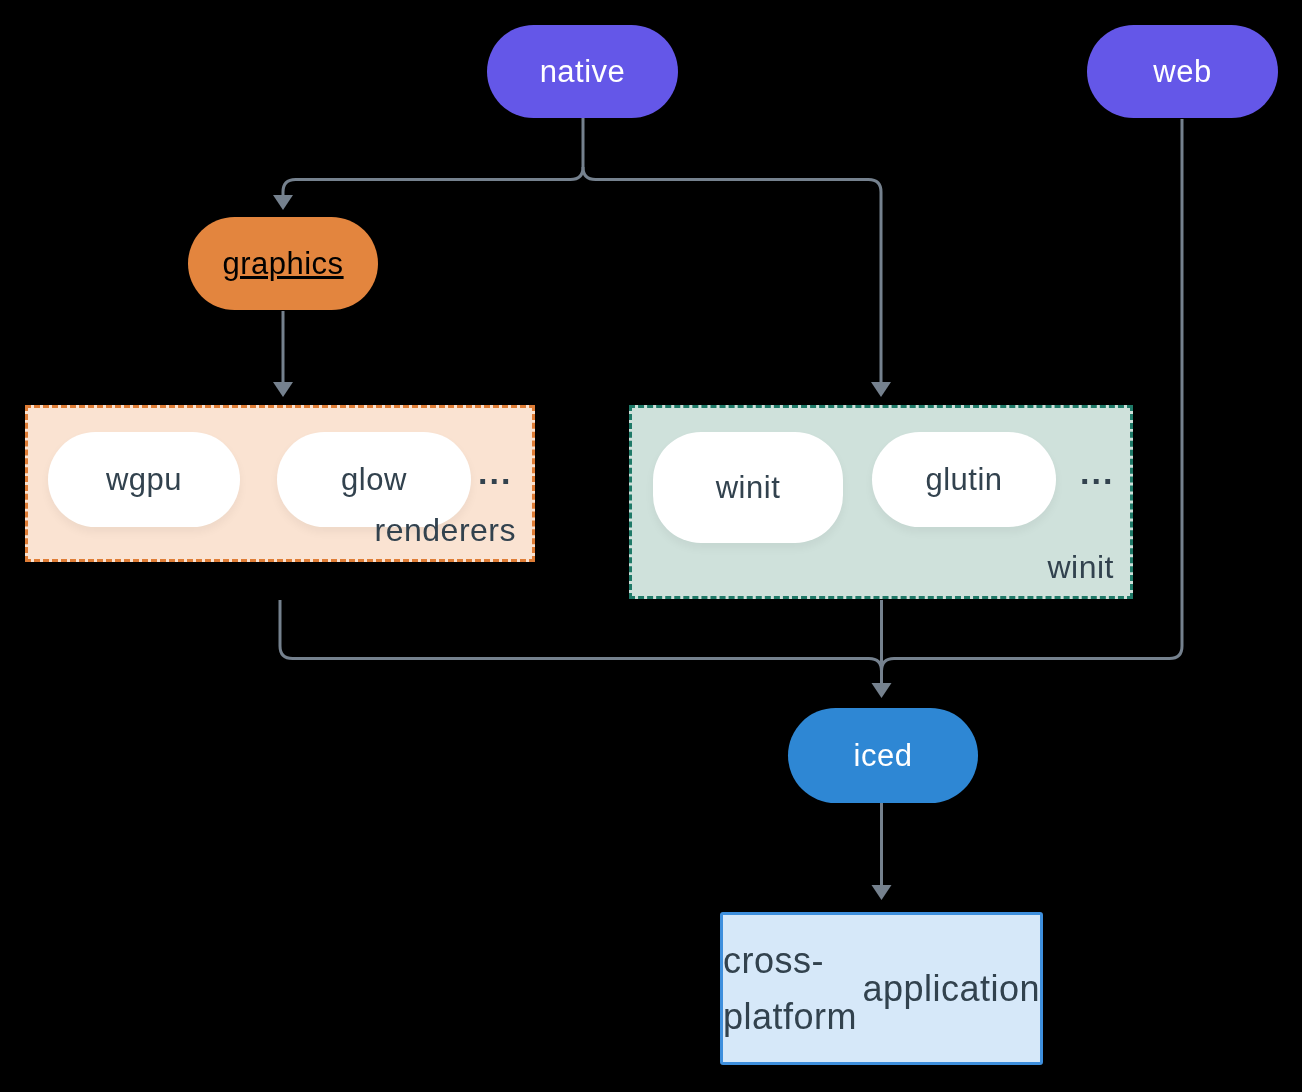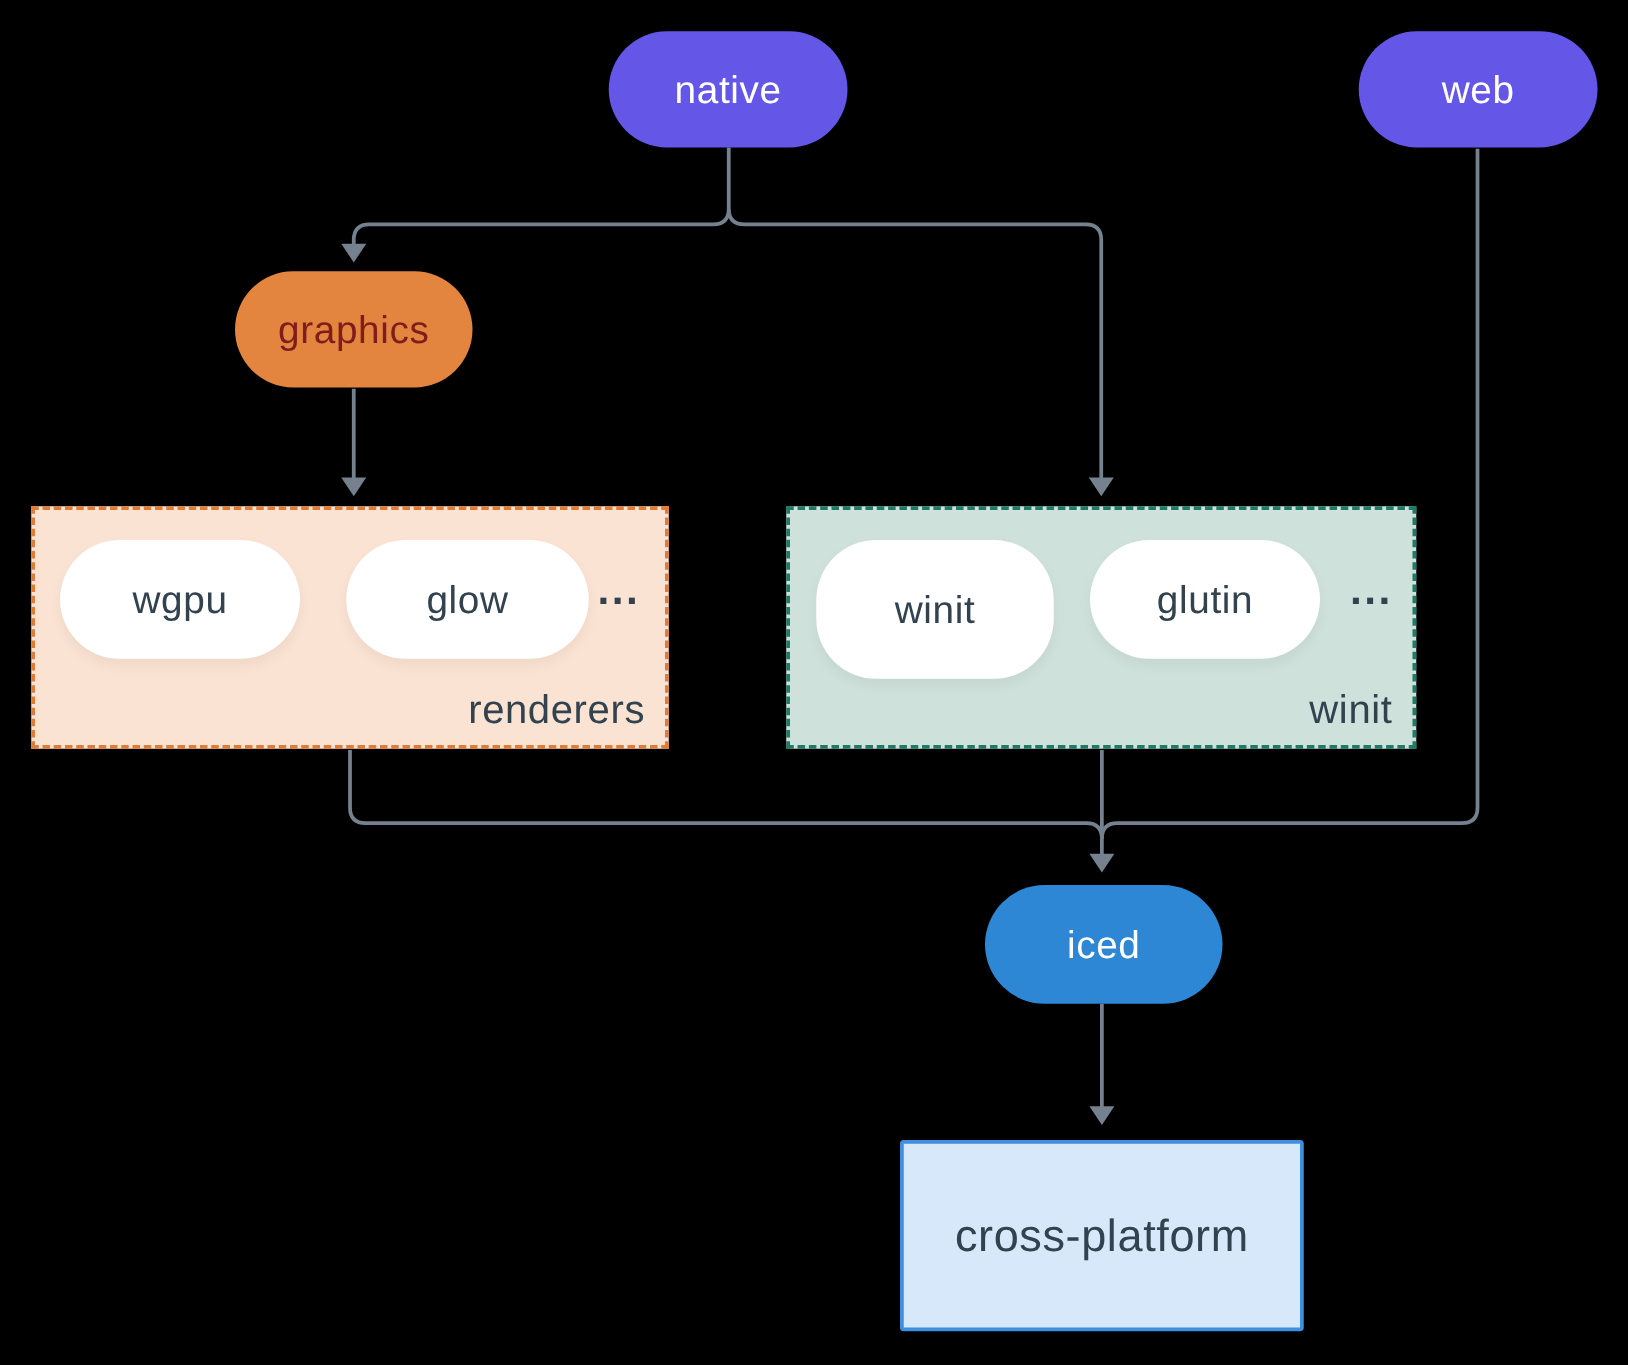--- a/index.html
+++ b/index.html
@@ -18,21 +18,21 @@
   .pill {
     position: absolute;
     display: flex;
     align-items: center;
     justify-content: center;
     border-radius: 48px;
     font-size: 31px;
     letter-spacing: 0.5px;
   }
   .pill--native, .pill--web { background: var(--purple, #6457e8); color: #fff; }
-  .pill--graphics { background: var(--orange, #e3853e); color: #7f1d1d; }
+  .pill--graphics { background: var(--orange, #e3853e); color: #000000; text-decoration: underline; }
   .pill--iced { background: var(--blue, #2e87d4); color: #ffffff; }
   .pill--white {
     background: var(--pill_white, #ffffff);
     color: var(--ink, #32424e);
     box-shadow: 0 5px 10px rgba(0,0,0,0.05);
   }
 
   .group-box { position: absolute; box-sizing: border-box; }
   .group--renderers {
     background: var(--peach_bg, #fae3d2);
@@ -106,21 +106,21 @@
   </div>
 
   <div class="pill pill--native" style="left:487px; top:25px; width:191px; height:93px;">
     <span>native</span>
   </div>
 
   <div class="pill pill--graphics" style="left:188px; top:217px; width:190px; height:93px;">
     <span>graphics</span>
   </div>
 
-  <div class="group-box group--renderers" style="left:25px; top:405px; width:510px; height:194px;">
+  <div class="group-box group--renderers" style="left:25px; top:405px; width:510px; height:157px;">
     <div class="pill pill--white" style="left:20px; top:24px; width:192px; height:95px;">
       <span>wgpu</span>
     </div>
     <div class="pill pill--white" style="left:249px; top:24px; width:194px; height:95px;">
       <span>glow</span>
     </div>
     <span class="ellipsis" style="left:450px; top:45px;">...</span>
     <span class="group-label">renderers</span>
   </div>
 
@@ -134,15 +134,16 @@
     <span class="ellipsis" style="left:448px; top:45px;">...</span>
     <span class="group-label">winit</span>
   </div>
 
   <div class="pill pill--iced" style="left:788px; top:708px; width:190px; height:95px;">
     <span>iced</span>
   </div>
 
   <div class="app-box" style="left:720px; top:912px; width:323px; height:153px;">
     <span>cross-platform</span>
+    <span>application</span>
   </div>
 
 </div>
 
 </body></html>

